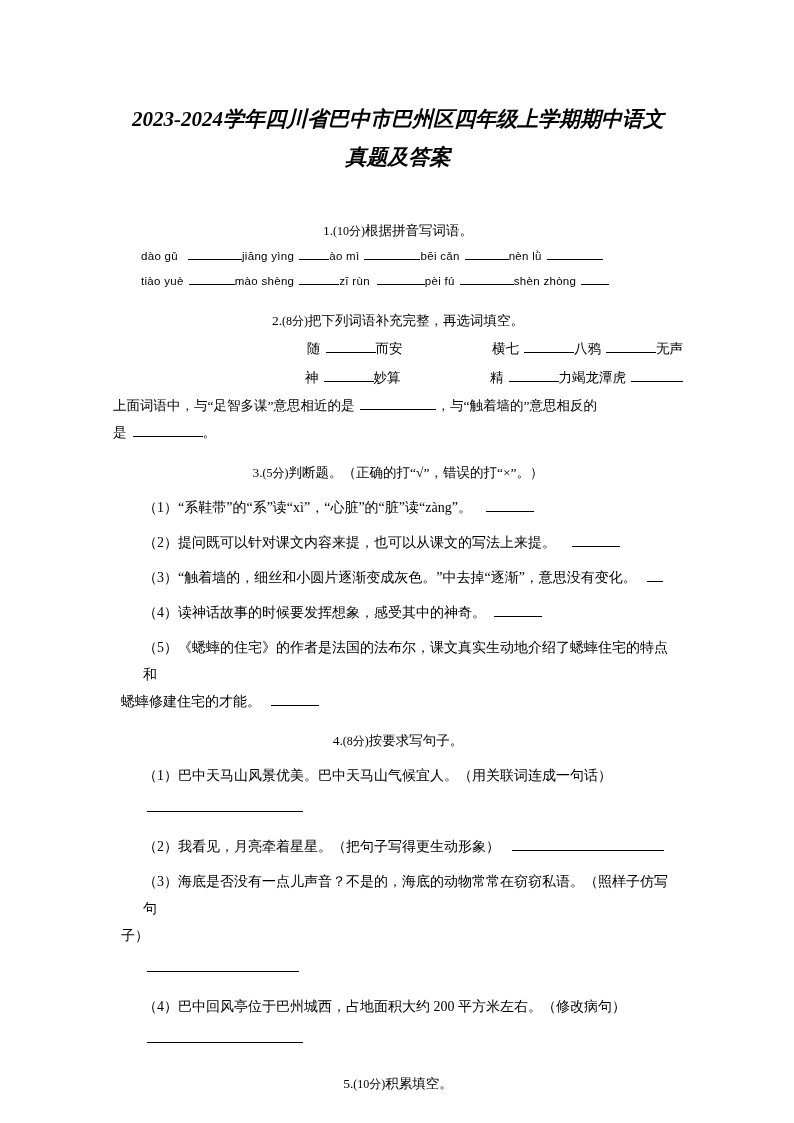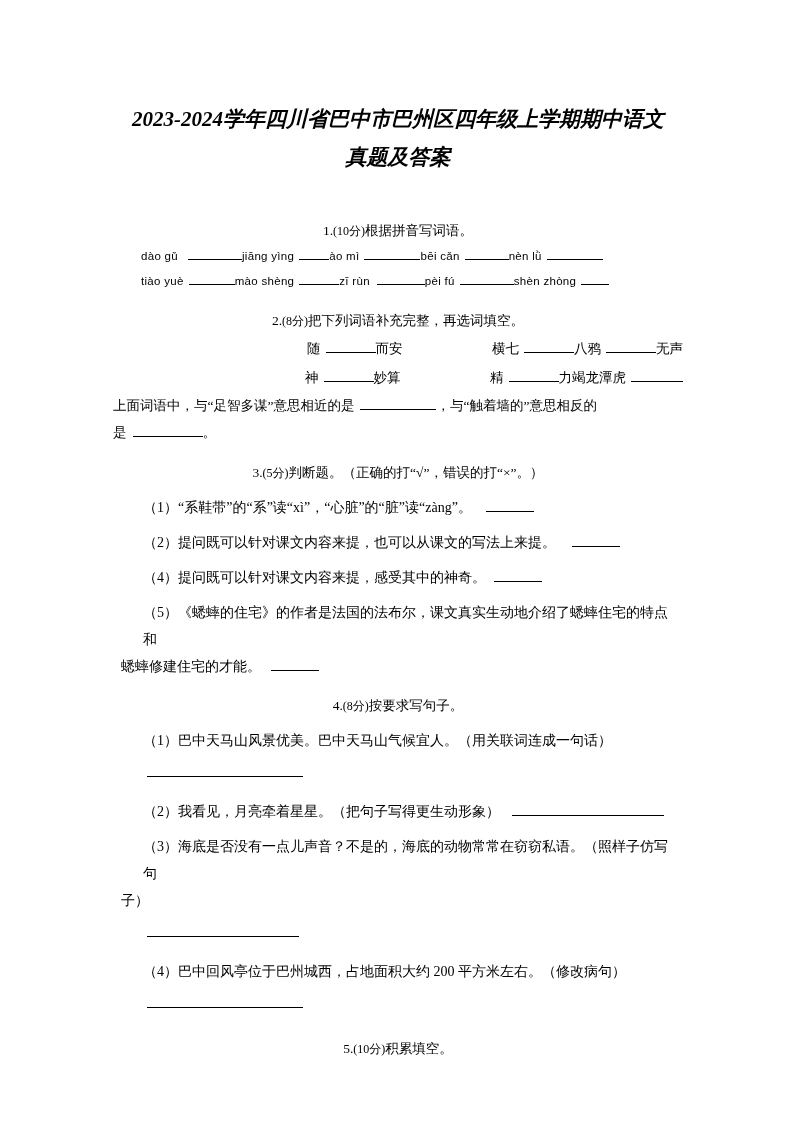--- a/index.html
+++ b/index.html
@@ -194,23 +194,26 @@
       </p>
 
       <p class="sub-item">
         <span>（1）</span><span>“系鞋带”的“系”读“xì”，“心脏”的“脏”读“zàng”。</span><span class="sp" style="width:14px"></span><span class="inline-rule" style="width:48px"></span>
       </p>
 
       <p class="sub-item">
         <span>（2）</span><span>提问既可以针对课文内容来提，也可以从课文的写法上来提。</span><span class="sp" style="width:16px"></span><span class="inline-rule" style="width:48px"></span>
       </p>
 
-
-      <p class="sub-item">
-        <span>（4）</span><span>提问既可以针对课文内容来提，感受其中的神奇。</span><span class="sp" style="width:8px"></span><span class="inline-rule" style="width:48px"></span>
+      <p class="sub-item">
+        <span>（3）</span><span>“触着墙的，细丝和小圆片逐渐变成灰色。”中去掉“逐渐”，意思没有变化。</span><span class="sp" style="width:10px"></span><span class="inline-rule" style="width:16px"></span>
+      </p>
+
+      <p class="sub-item">
+        <span>（4）</span><span>读神话故事的时候要发挥想象，感受其中的神奇。</span><span class="sp" style="width:8px"></span><span class="inline-rule" style="width:48px"></span>
       </p>
 
       <p class="sub-item">
         <span>（5）</span><span>《蟋蟀的住宅》的作者是法国的法布尔，课文真实生动地介绍了蟋蟀住宅的特点和</span>
         <span class="cont"><span>蟋蟀修建住宅的才能。</span><span class="sp" style="width:10px"></span><span class="inline-rule" style="width:48px"></span></span>
       </p>
     </div>
 
     <div class="q-block" id="q4">
       <p class="q-stem">

